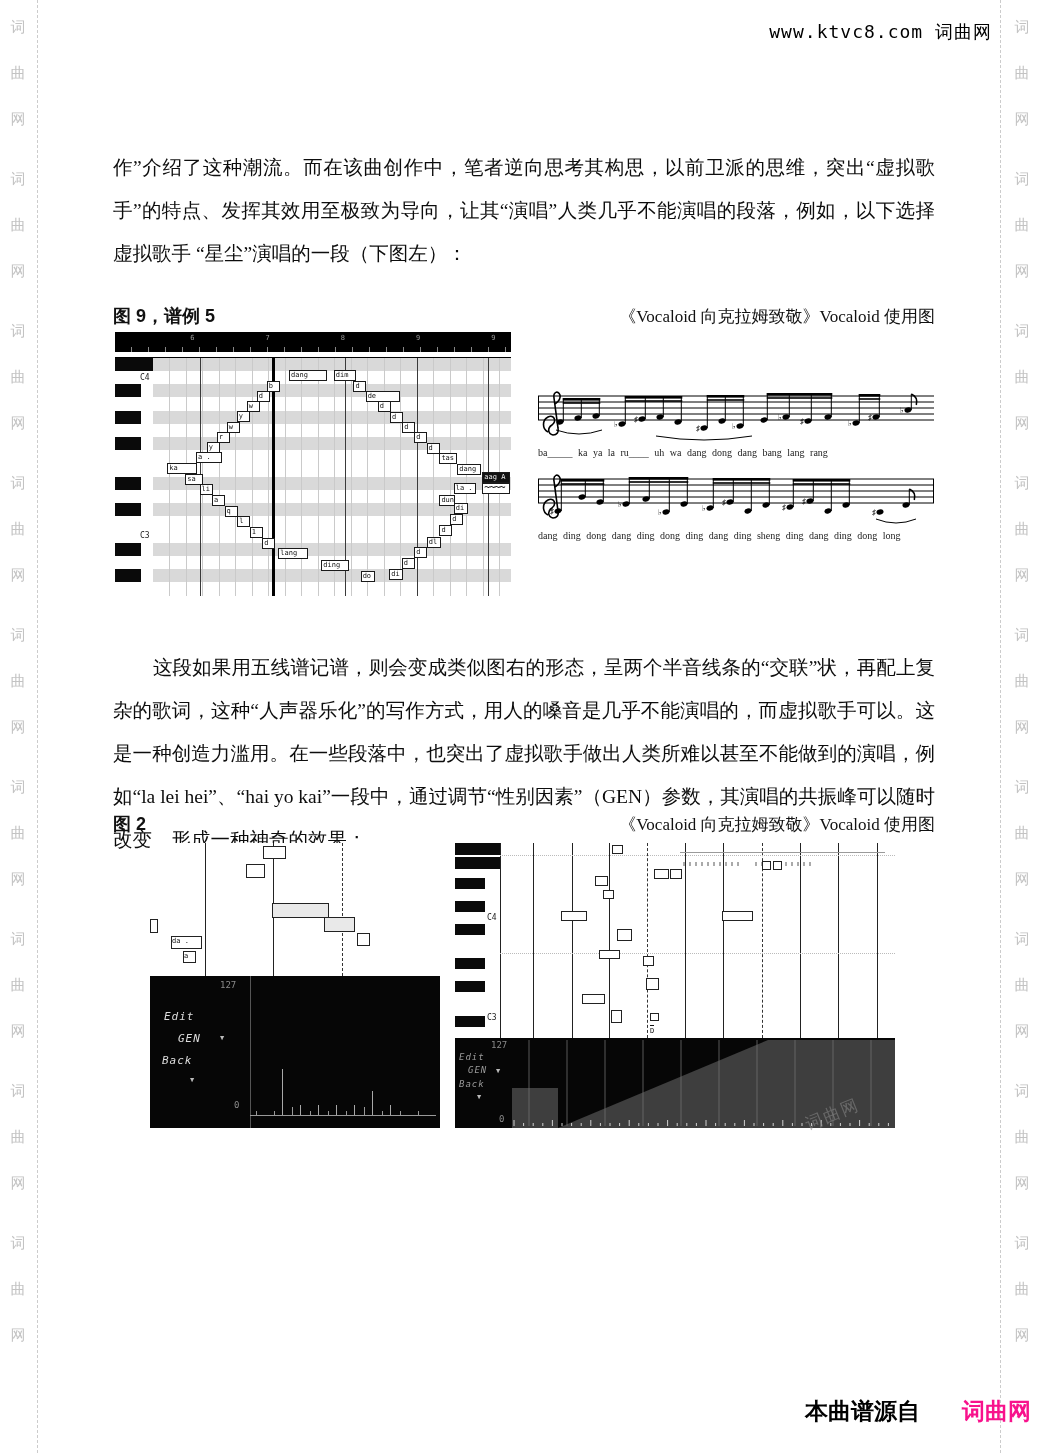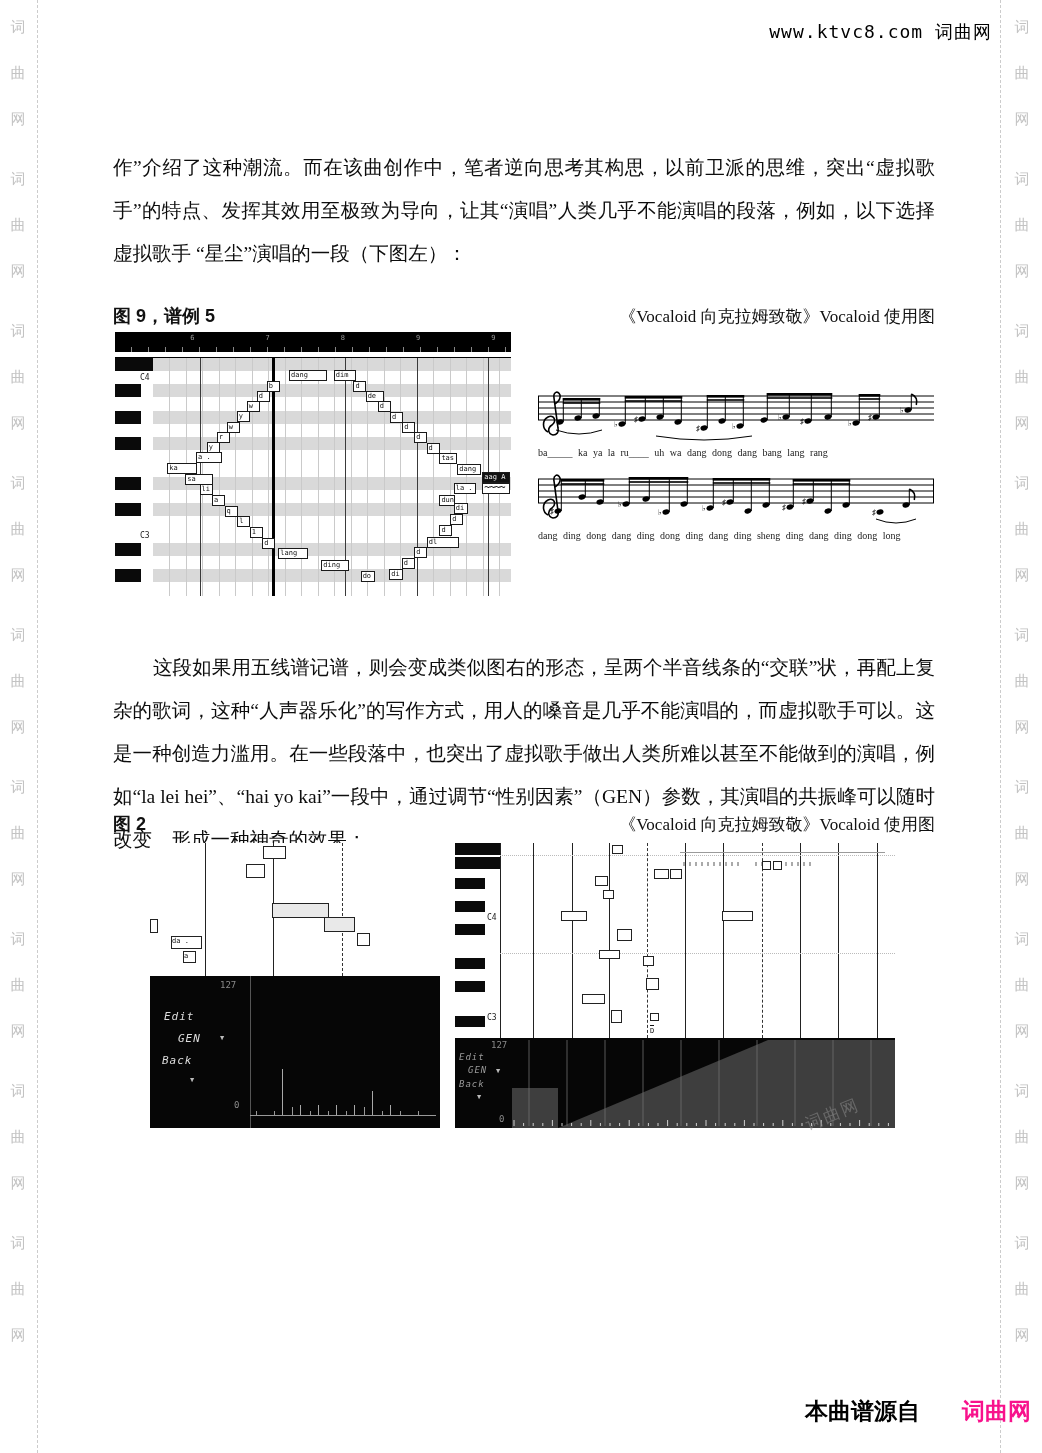--- a/index.html
+++ b/index.html
@@ -224,46 +224,46 @@
           <div class="nt" style="left: 53.7px; top: 83.776px; width: 13px;">y</div>
           <div class="nt" style="left: 63.724px; top: 73.78px; width: 13px;">r</div>
           <div class="nt" style="left: 73.748px; top: 63.546px; width: 13px;">w</div>
           <div class="nt" style="left: 83.772px; top: 53.312px; width: 13px;">y</div>
           <div class="nt" style="left: 93.796px; top: 43.316px; width: 13px;">w</div>
           <div class="nt" style="left: 103.82px; top: 33.082px; width: 13px;">d</div>
           <div class="nt" style="left: 113.844px; top: 22.848px; width: 13px;">b</div>
           <div class="nt" style="left: 136.04px; top: 11.9px; width: 38px;">dang</div>
           <div class="nt" style="left: 180.79px; top: 11.9px; width: 22px;">dim</div>
           <div class="nt" style="left: 200.48px; top: 22.61px; width: 13px;">d</div>
-          <div class="nt" style="left: 212.652px; top: 33.082px; width: 18px;">de</div>
+          <div class="nt" style="left: 212.652px; top: 33.082px; width: 34px;">de</div>
           <div class="nt" style="left: 224.824px; top: 43.316px; width: 13px;">d</div>
           <div class="nt" style="left: 236.996px; top: 53.788px; width: 13px;">d</div>
           <div class="nt" style="left: 249.168px; top: 64.26px; width: 13px;">d</div>
           <div class="nt" style="left: 261.34px; top: 74.494px; width: 13px;">d</div>
           <div class="nt" style="left: 273.512px; top: 84.728px; width: 13px;">d</div>
           <div class="nt" style="left: 286.4px; top: 95.2px; width: 18px;">tas</div>
           <div class="nt" style="left: 304.3px; top: 105.91px; width: 24px;">dang</div>
           <div class="nt black" style="left: 329.36px; top: 114.24px; width: 28px;">aag A</div>
           <div class="nt" style="left: 300.72px; top: 124.95px; width: 22px;">la .</div>
           <div class="nt wave" style="left: 329.36px; top: 124.95px; width: 28px;">~~~~</div>
           <div class="nt" style="left: 286.4px; top: 136.85px; width: 16px;">dun</div>
-          <div class="nt" style="left: 32.22px; top: 115.906px; width: 28px;">sa</div>
+          <div class="nt" style="left: 32.22px; top: 115.906px; width: 18px;">sa</div>
           <div class="nt" style="left: 46.54px; top: 126.14px; width: 13px;">li</div>
           <div class="nt" style="left: 59.07px; top: 136.85px; width: 13px;">a</div>
           <div class="nt" style="left: 71.6px; top: 147.56px; width: 13px;">q</div>
           <div class="nt" style="left: 84.13px; top: 158.27px; width: 13px;">l</div>
           <div class="nt" style="left: 96.66px; top: 168.98px; width: 13px;">1</div>
           <div class="nt" style="left: 109.19px; top: 179.69px; width: 13px;">d</div>
           <div class="nt" style="left: 125.3px; top: 190.4px; width: 30px;">lang</div>
           <div class="nt" style="left: 168.26px; top: 201.824px; width: 28px;">ding</div>
           <div class="nt" style="left: 207.64px; top: 213.01px; width: 14px;">do</div>
           <div class="nt" style="left: 236.28px; top: 210.868px; width: 14px;">di</div>
           <div class="nt" style="left: 248.81px; top: 199.92px; width: 13px;">d</div>
           <div class="nt" style="left: 261.34px; top: 189.21px; width: 13px;">d</div>
-          <div class="nt" style="left: 273.87px; top: 178.5px; width: 32px;">dl</div>
+          <div class="nt" style="left: 273.87px; top: 178.5px; width: 14px;">dl</div>
           <div class="nt" style="left: 286.4px; top: 167.314px; width: 13px;">d</div>
           <div class="nt" style="left: 297.14px; top: 156.366px; width: 13px;">d</div>
           <div class="nt" style="left: 300.72px; top: 145.18px; width: 14px;">di</div>
         </div>
     </div>
   </div>
 
   <div class="f9notation" id="f9notation">
       <div class="sys"><svg width="398" height="54">
           <line x1="0" y1="8" x2="396" y2="8" stroke="#000" stroke-width="1"></line>

